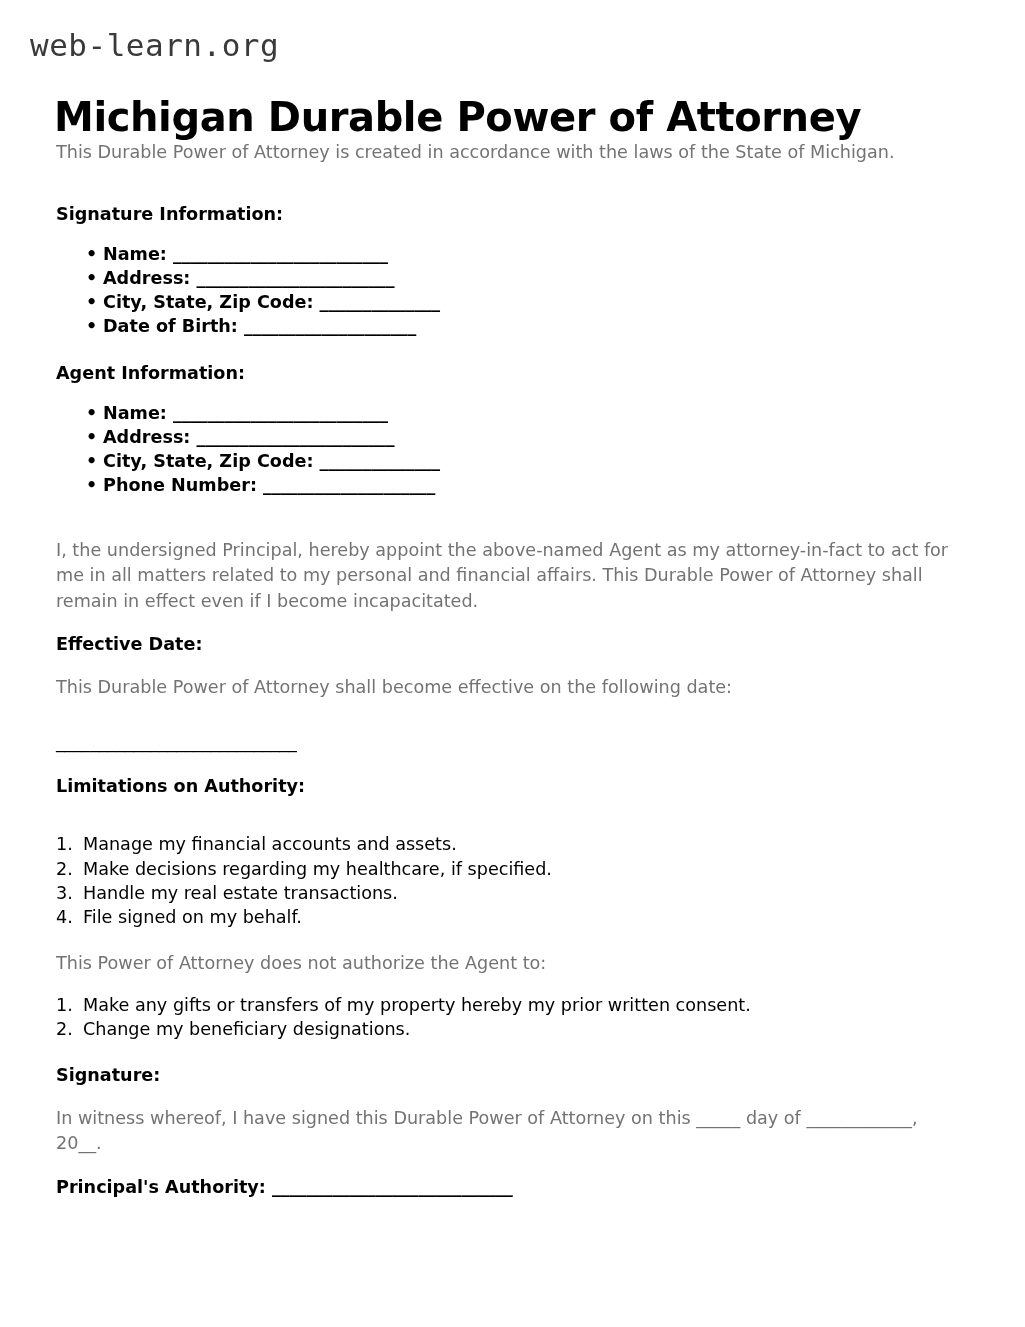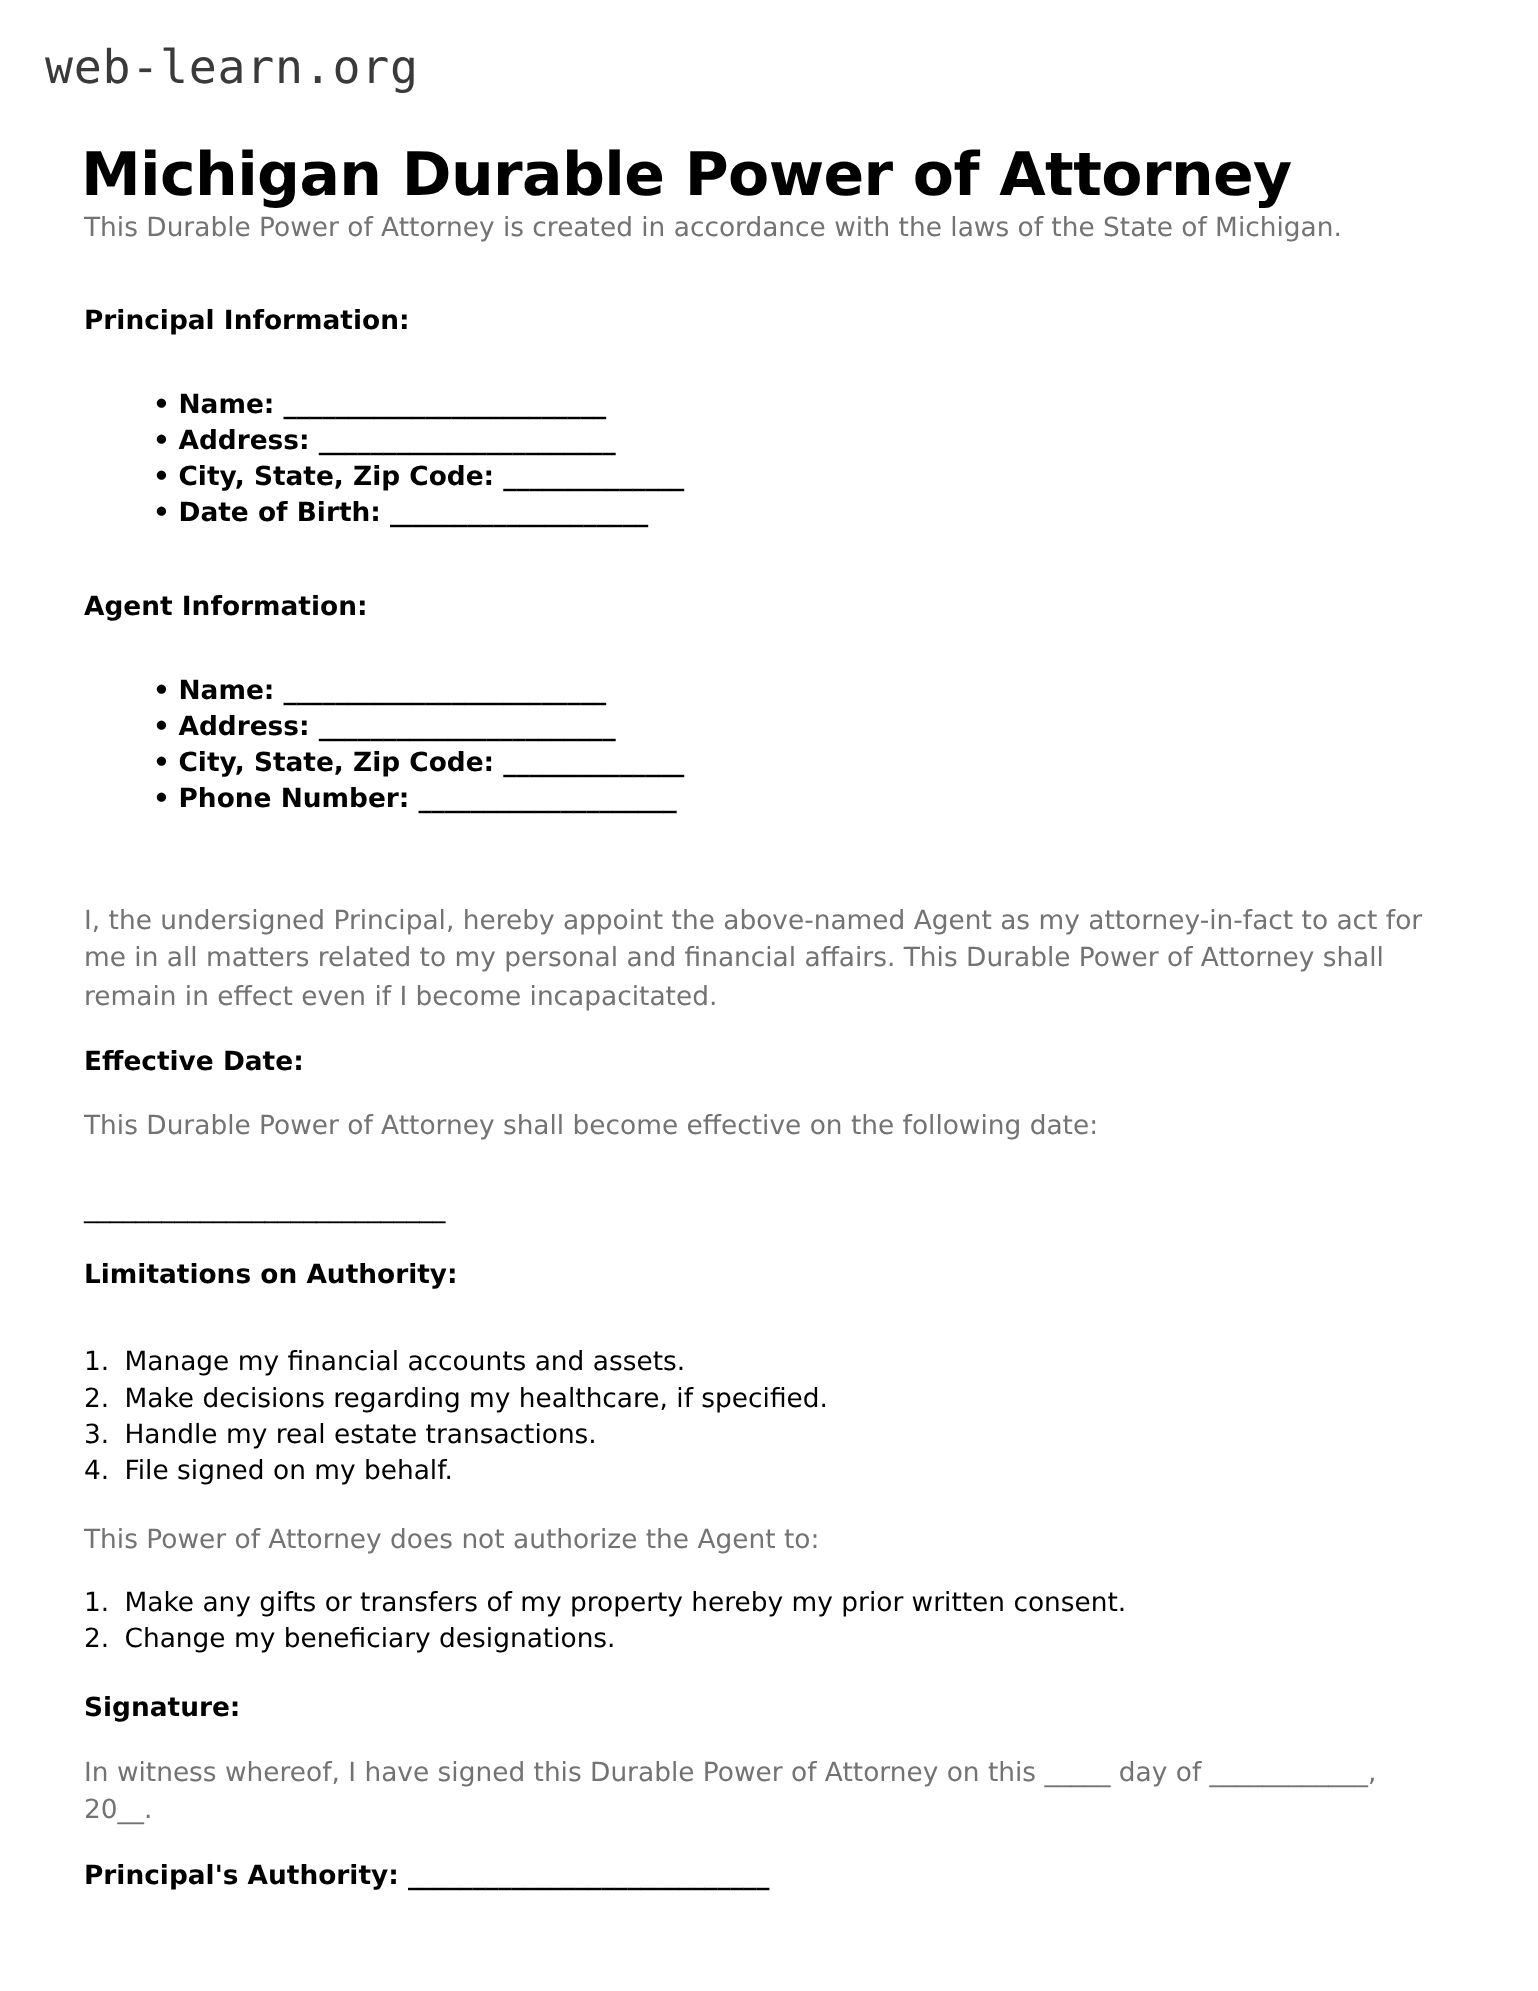--- a/index.html
+++ b/index.html
@@ -73,21 +73,21 @@
     color: #000000;
   }
 
   .sp-22 { height: 22px; }
   .sp-18 { height: 18px; }
   .sp-16 { height: 16px; }
   .sp-30 { height: 30px; }
   .sp-36 { height: 36px; }
 
   ul.bullet-list {
-    margin: 16px;
+    margin: 0;
     padding: 0 0 0 47px;
     list-style: none;
   }
   ul.bullet-list > li {
     position: relative;
     font-size: 17.6px;
     font-weight: bold;
     line-height: 1.37;
     white-space: nowrap;
   }
@@ -150,21 +150,21 @@
   <div class="watermark">web-learn.org</div>
 
   <h1 class="doc-title">Michigan Durable Power of Attorney</h1>
 
   <div class="content">
 
     <p class="body-text">This Durable Power of Attorney is created in accordance with the laws of the State of Michigan.</p>
 
     <div class="sp-36"></div>
 
-    <h2 class="section-heading">Principal Information:</h2>
+    <h2 class="section-heading">Signature Information:</h2>
 
     <div class="sp-16"></div>
 
     <ul class="bullet-list">
       <li><span>Name:</span> <span class="blank">_________________________</span></li>
       <li><span>Address:</span> <span class="blank">_______________________</span></li>
       <li><span>City, State, Zip Code:</span> <span class="blank">______________</span></li>
       <li><span>Date of Birth:</span> <span class="blank">____________________</span></li>
     </ul>
 

